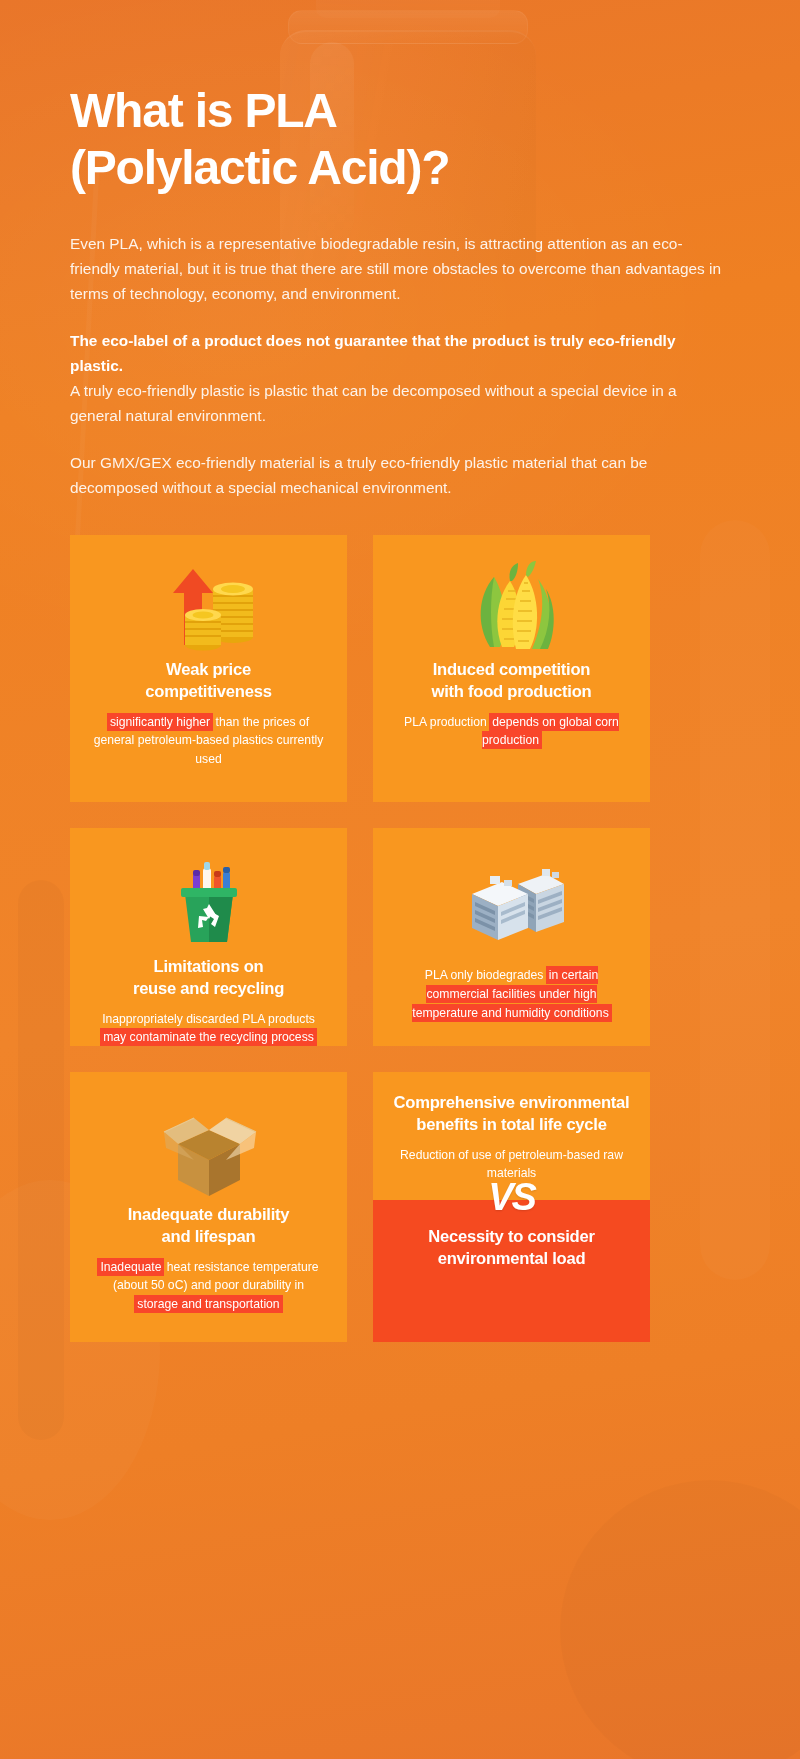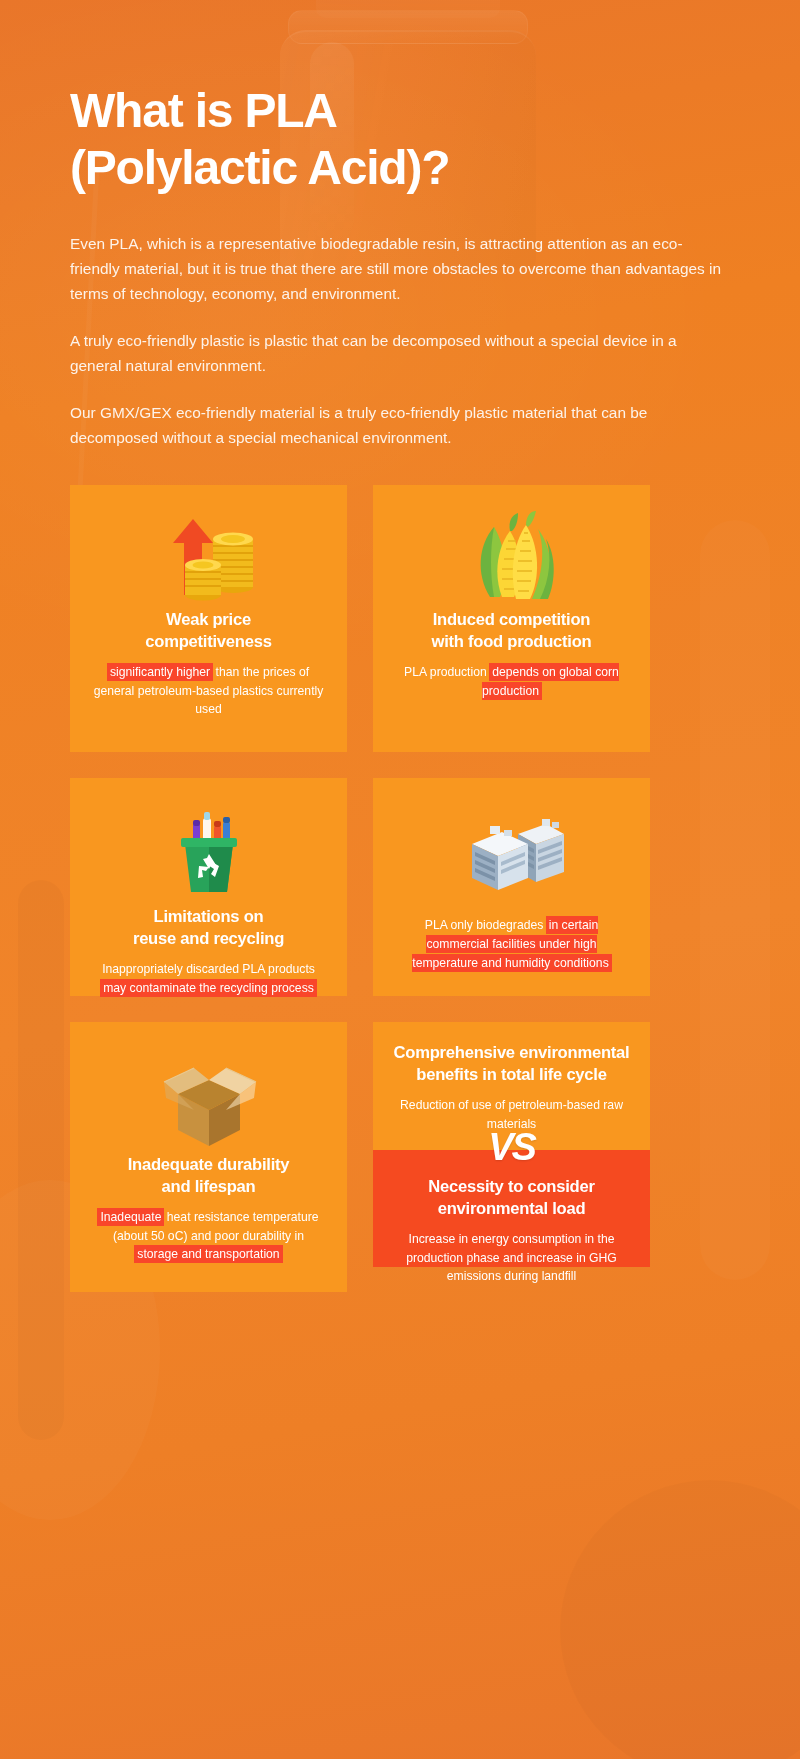--- a/index.html
+++ b/index.html
@@ -197,21 +197,21 @@
     text-align: center;
     color: #ffffff;
   }
   .vs-top {
     background: #f9971f;
     height: 128px;
     padding: 20px 12px 0;
   }
   .vs-bottom {
     background: #f54a20;
-    height: 117px;
+    height: 142px;
     padding: 26px 14px 0;
   }
   .vs-title {
     font-size: 16.6px;
     font-weight: bold;
     line-height: 1.32;
     letter-spacing: -0.25px;
   }
   .vs-sub {
     font-size: 12.2px;
@@ -258,20 +258,21 @@
 <div class="page">
 
   <h1 class="headline">
     <span class="l1">What is PLA</span>
     <span class="l2">(Polylactic Acid)?</span>
   </h1>
 
   <div class="intro">
     <p>Even PLA, which is a representative biodegradable resin, is attracting attention as an eco-friendly material, but it is true that there are still more obstacles to overcome than advantages in terms of technology, economy, and environment.</p>
     <div class="gap"></div>
+    <p class="strong">The eco-label of a product does not guarantee that the product is truly eco-friendly plastic.</p>
     <p>A truly eco-friendly plastic is plastic that can be decomposed without a special device in a general natural environment.</p>
     <div class="gap"></div>
     <p>Our GMX/GEX eco-friendly material is a truly eco-friendly plastic material that can be decomposed without a special mechanical environment.</p>
   </div>
 
   <div class="grid">
 
     <div class="card r1">
       <div class="icon-wrap">
         <svg class="ico" width="104" height="96" viewBox="0 0 104 96" aria-hidden="true">
@@ -451,18 +452,17 @@
           <div>benefits in total life cycle</div>
         </div>
         <div class="vs-sub">Reduction of use of petroleum-based raw materials</div>
       </div>
       <div class="vs-badge">VS</div>
       <div class="vs-bottom">
         <div class="vs-title">
           <div>Necessity to consider</div>
           <div>environmental load</div>
         </div>
-        <div class="vs-sub">Increase in energy consumption in the production phase and increase in GHG emissions during landfill</div>
       </div>
     </div>
 
   </div>
 </div>
 
 </body></html>

